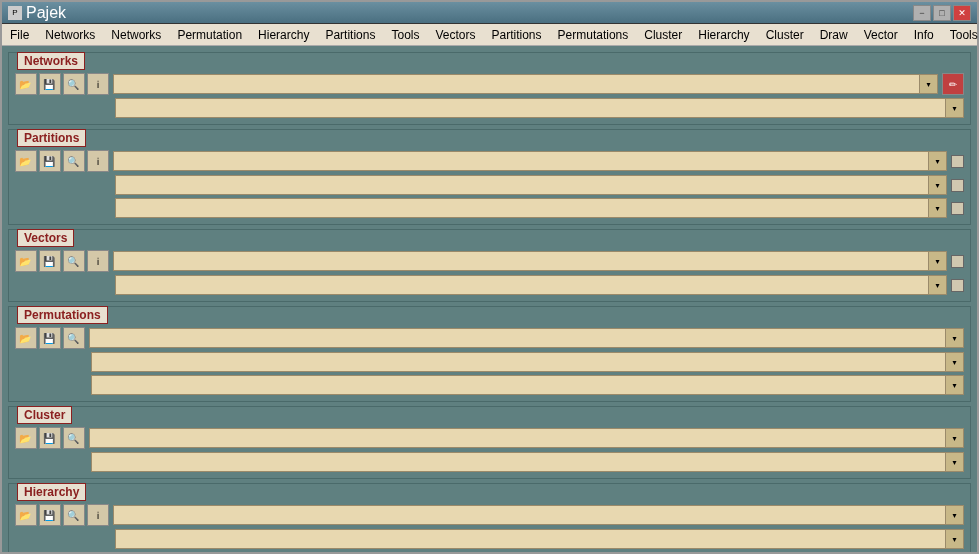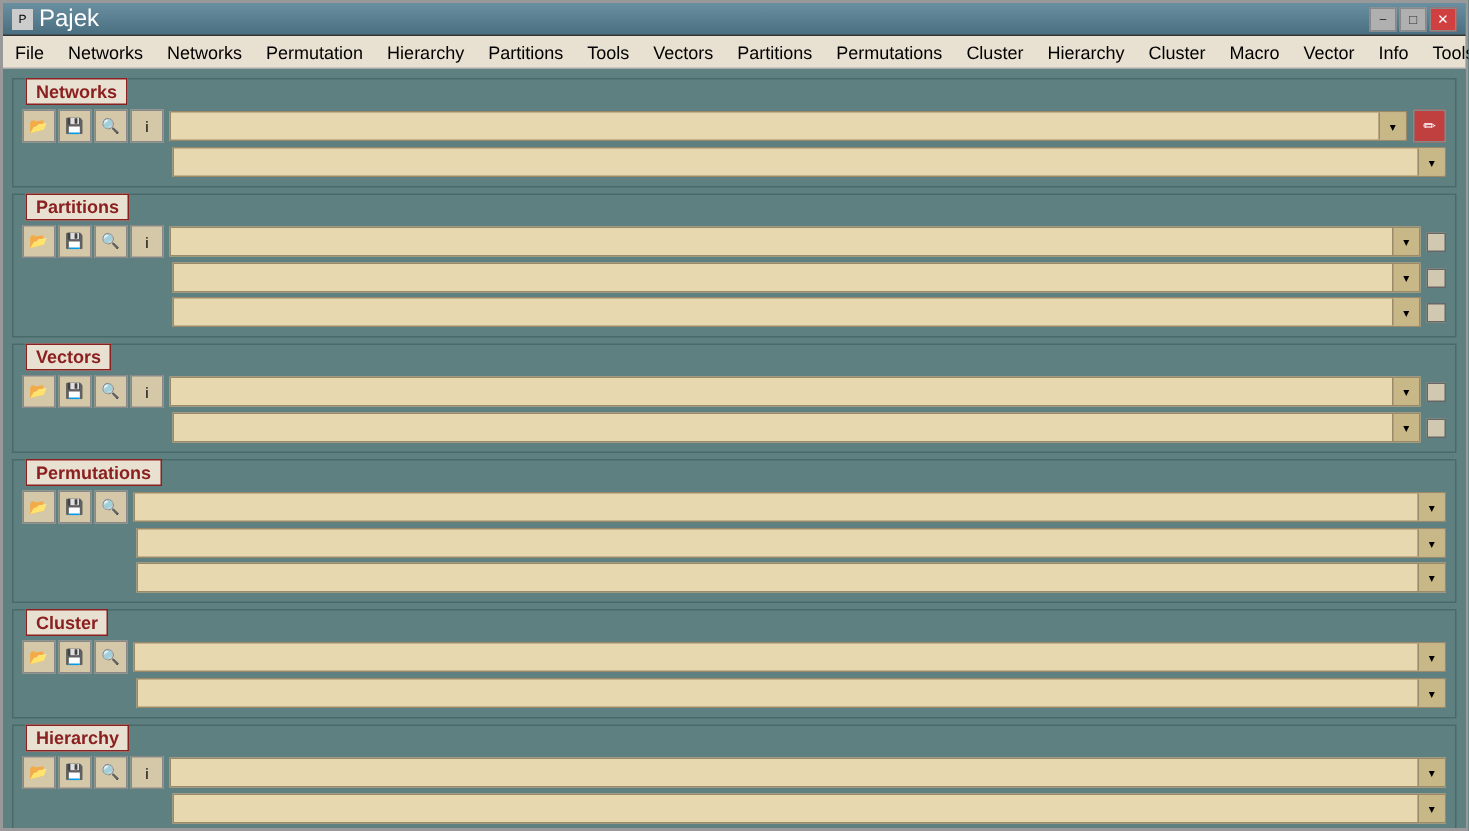--- a/index.html
+++ b/index.html
@@ -197,21 +197,21 @@
     <div class="menu-item">Permutation</div>
     <div class="menu-item">Hierarchy</div>
     <div class="menu-item">Partitions</div>
     <div class="menu-item">Tools</div>
     <div class="menu-item">Vectors</div>
     <div class="menu-item">Partitions</div>
     <div class="menu-item">Permutations</div>
     <div class="menu-item">Cluster</div>
     <div class="menu-item">Hierarchy</div>
     <div class="menu-item">Cluster</div>
-    <div class="menu-item">Macro</div>
+    <div class="menu-item">Draw</div>
     <div class="menu-item">Vector</div>
     <div class="menu-item">Info</div>
     <div class="menu-item">Tools</div>
   </div>
 
   <div class="main-content">
 
     <div class="section">
       <span class="section-label">Networks</span>
       <div class="section-body">

